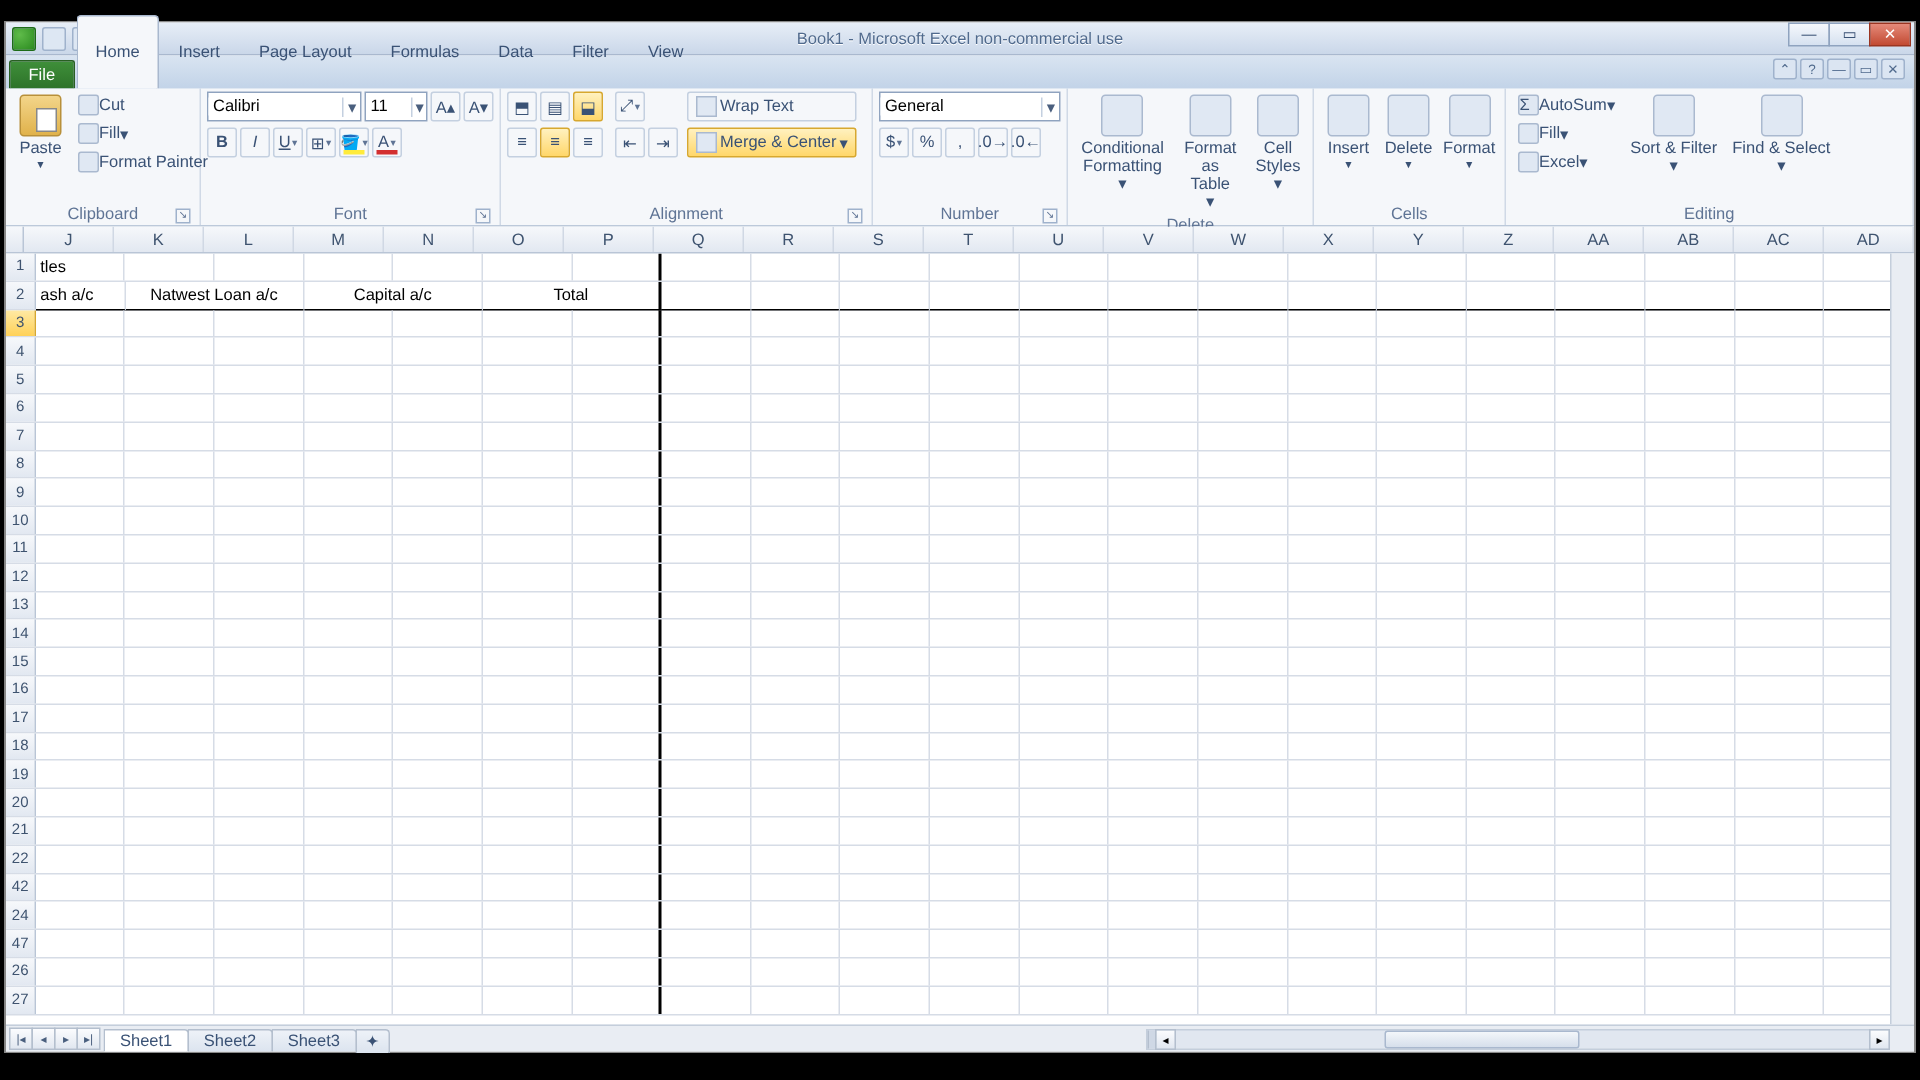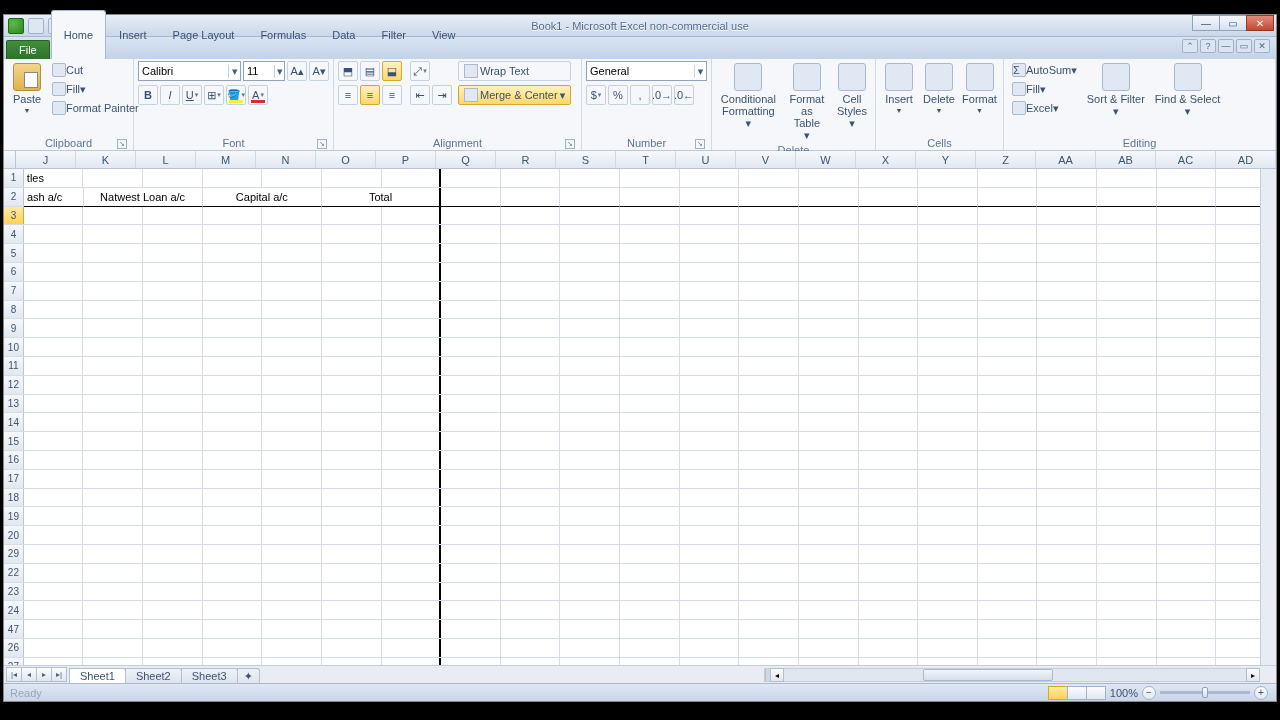--- a/index.html
+++ b/index.html
@@ -756,21 +756,21 @@
           <div class="c" style="width: 60px;"></div>
           <div class="c" style="width: 60px;"></div>
           <div class="c" style="width: 60px;"></div>
           <div class="c" style="width: 60px;"></div>
           <div class="c" style="width: 60px;"></div>
           <div class="c" style="width: 60px;"></div>
           <div class="c" style="width: 60px;"></div>
           <div class="c" style="width: 60px;"></div>
         </div>
         <div class="r">
-          <div class="rh">29</div>
+          <div class="rh">21</div>
           <div class="c" style="width: 60px;"></div>
           <div class="c" style="width: 60px;"></div>
           <div class="c" style="width: 60px;"></div>
           <div class="c" style="width: 60px;"></div>
           <div class="c" style="width: 60px;"></div>
           <div class="c" style="width: 60px;"></div>
           <div class="c thick-r" style="width: 60px;"></div>
           <div class="c" style="width: 60px;"></div>
           <div class="c" style="width: 60px;"></div>
           <div class="c" style="width: 60px;"></div>
@@ -804,21 +804,21 @@
           <div class="c" style="width: 60px;"></div>
           <div class="c" style="width: 60px;"></div>
           <div class="c" style="width: 60px;"></div>
           <div class="c" style="width: 60px;"></div>
           <div class="c" style="width: 60px;"></div>
           <div class="c" style="width: 60px;"></div>
           <div class="c" style="width: 60px;"></div>
           <div class="c" style="width: 60px;"></div>
         </div>
         <div class="r">
-          <div class="rh">23</div>
+          <div class="rh">42</div>
           <div class="c" style="width: 60px;"></div>
           <div class="c" style="width: 60px;"></div>
           <div class="c" style="width: 60px;"></div>
           <div class="c" style="width: 60px;"></div>
           <div class="c" style="width: 60px;"></div>
           <div class="c" style="width: 60px;"></div>
           <div class="c thick-r" style="width: 60px;"></div>
           <div class="c" style="width: 60px;"></div>
           <div class="c" style="width: 60px;"></div>
           <div class="c" style="width: 60px;"></div>
@@ -949,29 +949,13 @@
   <div class="hscroll">
    <div class="split"></div>
         <div class="ar">◂</div>
         <div class="track">
           <div class="thumb"></div>
         </div>
         <div class="ar">▸</div>
   </div>
  </div>
 
- <div class="status">
-  <span style="opacity:.4">Ready</span>
-  <div class="views">
-   <div class="vw on"></div>
-   <div class="vw"></div>
-   <div class="vw"></div>
-  </div>
-  <div class="zoom">
-   <span>100%</span>
-   <div class="zb">−</div>
-   <div class="slider">
-          <div class="th"></div>
-        </div>
-   <div class="zb">+</div>
-  </div>
- </div>
 </div>
 
 </body></html>

